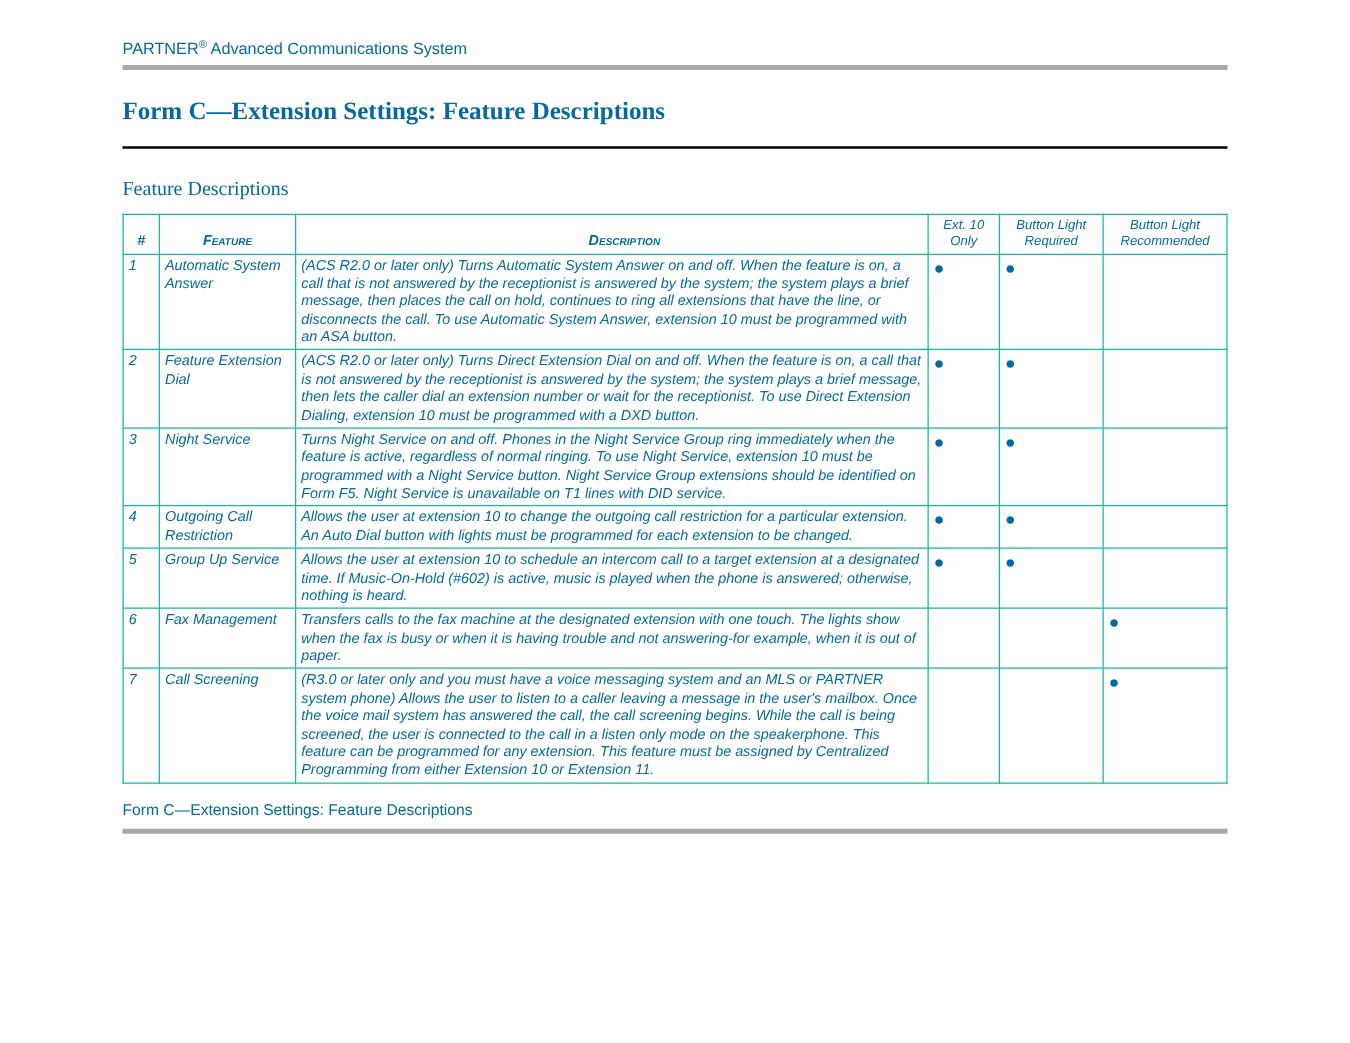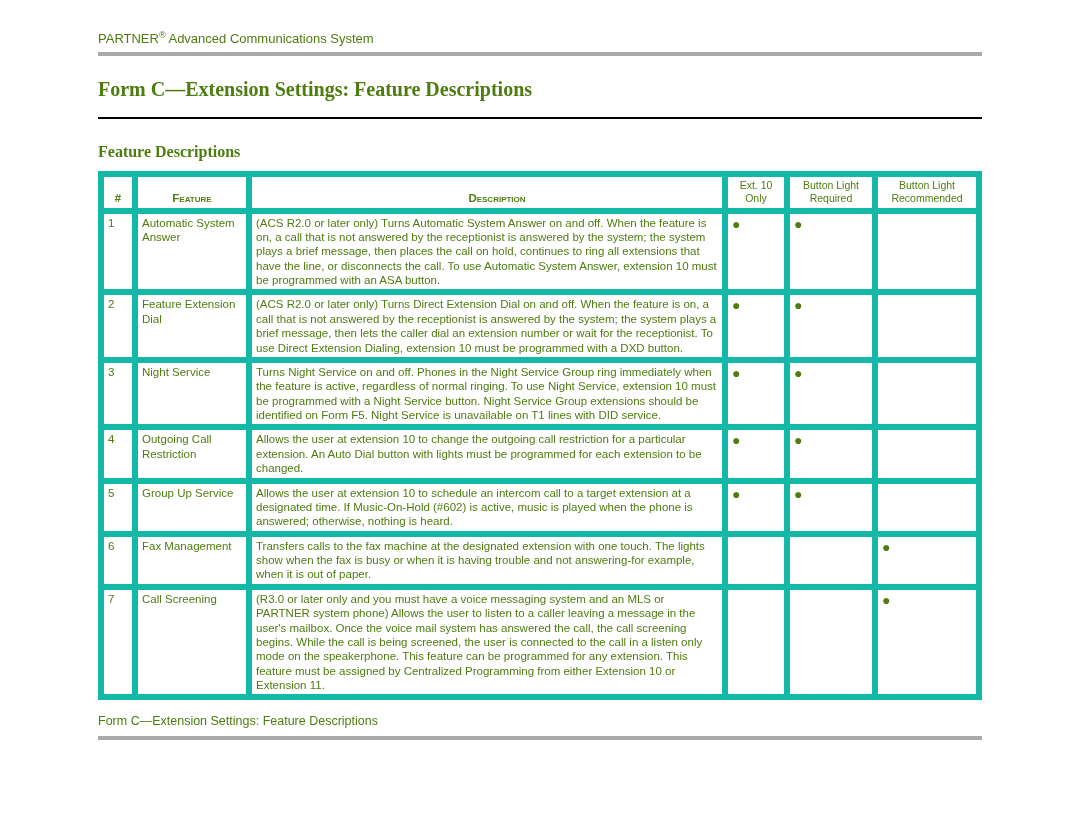--- a/index.html
+++ b/index.html
@@ -7,21 +7,21 @@
     padding: 0;
     background: #fff;
     width: 1080px;
   }
   .page {
     width: 1080px;
     height: 834px;
     box-sizing: border-box;
     padding: 30px 98px 0 98px;
     font-family: Arial, Helvetica, sans-serif;
-    color: #4d7c0f;
+    color: #0369a1;
     position: relative;
   }
   .running-header {
     font-size: 13px;
     margin-bottom: 6px;
   }
   .running-header sup {
     font-size: 9px;
     vertical-align: super;
   }
@@ -36,36 +36,37 @@
     font-size: 20px;
     margin: 0 0 6px 0;
   }
   .title-rule {
     border: none;
     border-top: 2px solid #000;
     margin: 16px 0 24px 0;
   }
   .section-head {
     font-family: "Palatino Linotype", "Book Antiqua", Palatino, serif;
-    font-weight: bold;
+    font-weight: normal;
     font-size: 16px;
     margin: 0 0 10px 0;
   }
   table.feat {
     border-collapse: collapse;
     width: 100%;
     font-size: 11.5px;
     table-layout: fixed;
   }
   table.feat th, table.feat td {
-    border: 6px solid #14b8a6;
+    border: 1px solid #14b8a6;
     padding: 2px 4px 2px 4px;
     vertical-align: top;
     text-align: left;
     line-height: 1.25;
+    font-style: italic;
   }
   table.feat th {
     font-weight: bold;
     text-align: center;
     vertical-align: bottom;
   }
   table.feat th.num  { width: 20px; }
   table.feat th.feat { width: 100px; font-variant: small-caps; }
   table.feat th.desc { font-variant: small-caps; padding-left: 24px; }
   table.feat th.c1   { width: 48px; font-weight: normal; font-size: 10.5px; }

